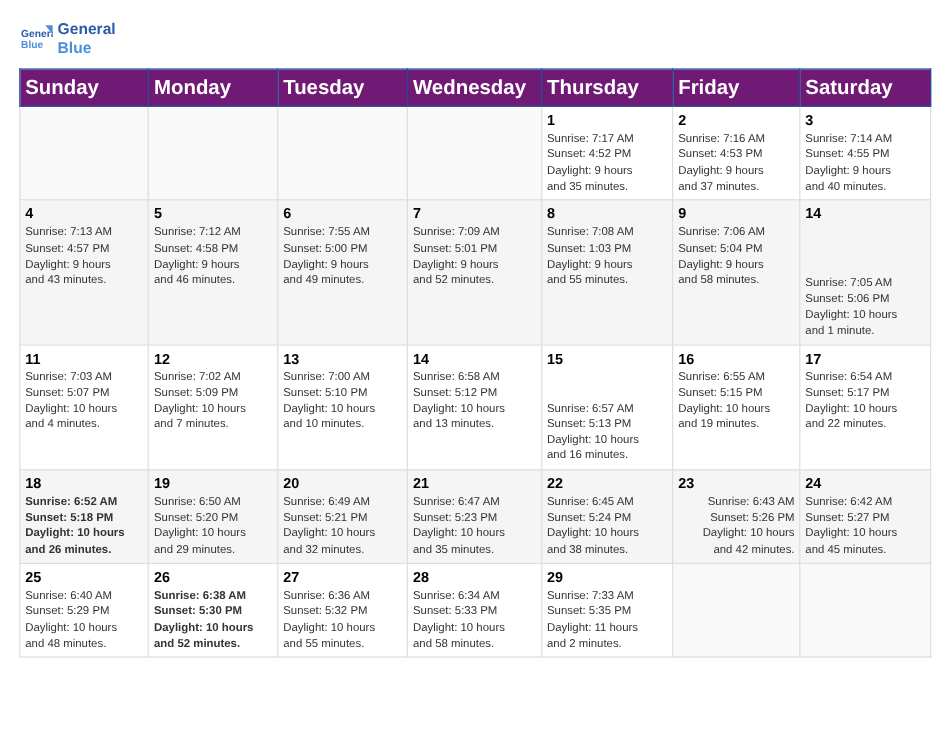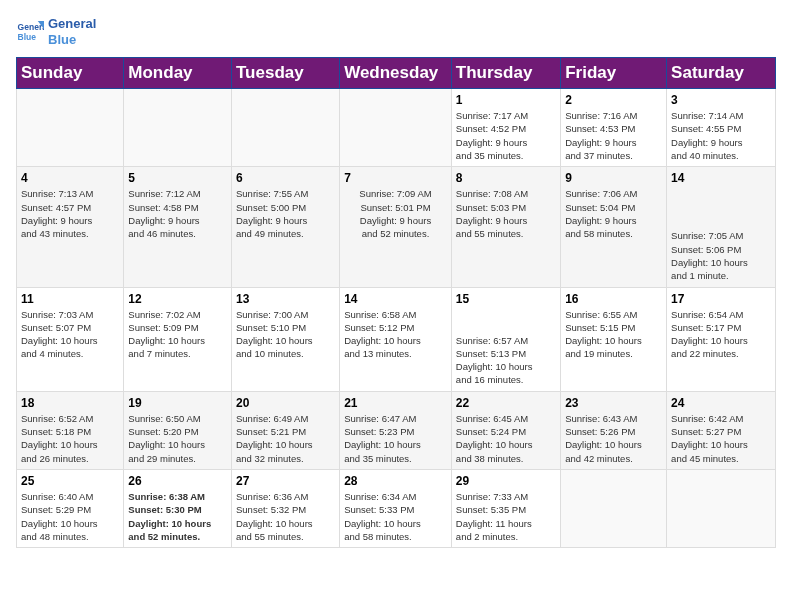--- a/index.html
+++ b/index.html
@@ -155,29 +155,29 @@
         </td>
         <td>
           <span class="day-num">6</span>
           <div class="day-info" style="white-space: pre-line;">Sunrise: 7:55 AM
 Sunset: 5:00 PM
 Daylight: 9 hours
 and 49 minutes.</div>
         </td>
         <td>
           <span class="day-num">7</span>
-          <div class="day-info" style="white-space: pre-line; text-align: center;">Sunrise: 7:09 AM
+          <div class="day-info" style="white-space: pre-line;">Sunrise: 7:09 AM
 Sunset: 5:01 PM
 Daylight: 9 hours
 and 52 minutes.</div>
         </td>
         <td>
           <span class="day-num">8</span>
           <div class="day-info" style="white-space: pre-line;">Sunrise: 7:08 AM
-Sunset: 5:03 PM
+Sunset: 1:03 PM
 Daylight: 9 hours
 and 55 minutes.</div>
         </td>
         <td>
           <span class="day-num">9</span>
           <div class="day-info" style="white-space: pre-line;">Sunrise: 7:06 AM
 Sunset: 5:04 PM
 Daylight: 9 hours
 and 58 minutes.</div>
         </td>
@@ -236,21 +236,21 @@
           <span class="day-num">17</span>
           <div class="day-info" style="white-space: pre-line;">Sunrise: 6:54 AM
 Sunset: 5:17 PM
 Daylight: 10 hours
 and 22 minutes.</div>
         </td>
       </tr>
       <tr>
         <td>
           <span class="day-num">18</span>
-          <div class="day-info" style="white-space: pre-line;">Sunrise: 6:52 AM
+          <div class="day-info" style="white-space: pre-line; font-weight: bold;">Sunrise: 6:52 AM
 Sunset: 5:18 PM
 Daylight: 10 hours
 and 26 minutes.</div>
         </td>
         <td>
           <span class="day-num">19</span>
           <div class="day-info" style="white-space: pre-line;">Sunrise: 6:50 AM
 Sunset: 5:20 PM
 Daylight: 10 hours
 and 29 minutes.</div>
@@ -271,21 +271,21 @@
         </td>
         <td>
           <span class="day-num">22</span>
           <div class="day-info" style="white-space: pre-line;">Sunrise: 6:45 AM
 Sunset: 5:24 PM
 Daylight: 10 hours
 and 38 minutes.</div>
         </td>
         <td>
           <span class="day-num">23</span>
-          <div class="day-info" style="white-space: pre-line;">Sunrise: 6:43 AM
+          <div class="day-info" style="white-space: pre-line; text-align: right;">Sunrise: 6:43 AM
 Sunset: 5:26 PM
 Daylight: 10 hours
 and 42 minutes.</div>
         </td>
         <td>
           <span class="day-num">24</span>
           <div class="day-info" style="white-space: pre-line;">Sunrise: 6:42 AM
 Sunset: 5:27 PM
 Daylight: 10 hours
 and 45 minutes.</div>

